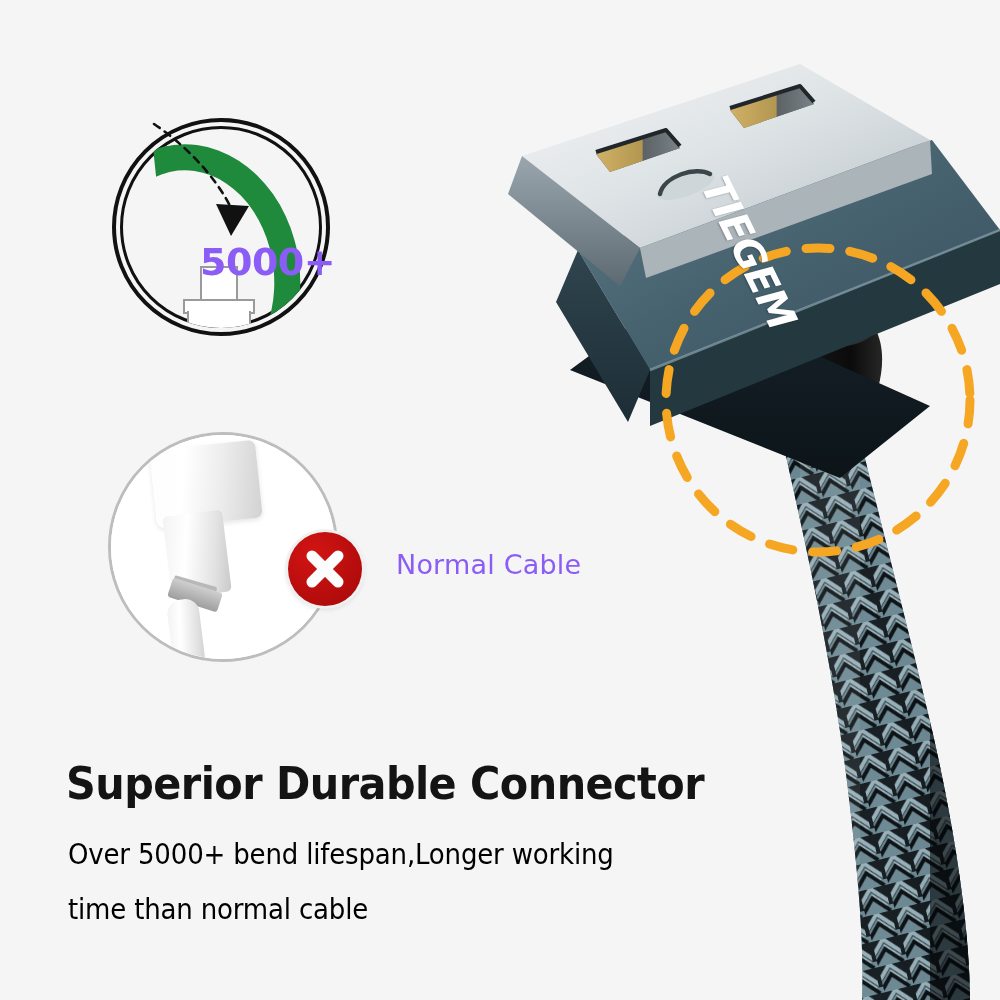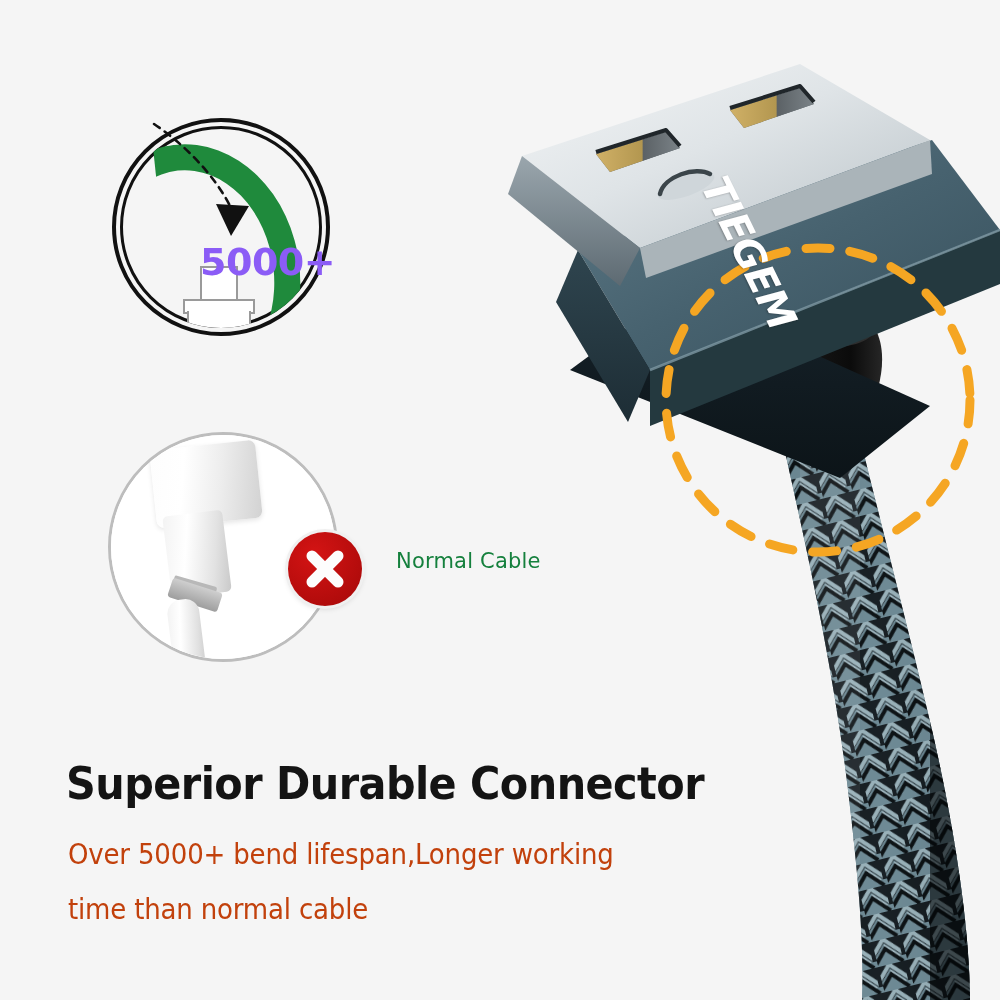--- a/index.html
+++ b/index.html
@@ -40,37 +40,37 @@
   .wc-break{position:absolute;left:58px;top:150px;width:52px;height:20px;
     background:linear-gradient(180deg,#cfcfcf,#9e9e9e);transform:rotate(18deg);border-radius:3px;}
   .wc-break2{position:absolute;left:62px;top:146px;width:44px;height:9px;background:#b8b8b8;transform:rotate(16deg);border-radius:2px;}
   .wc-cord{position:absolute;left:62px;top:164px;width:32px;height:120px;border-radius:14px;
     background:linear-gradient(95deg,#f2f2f2,#ffffff 32%,#e0e0e0 74%,#c6c6c6);
     transform:rotate(-7deg);}
   .x-badge{position:absolute;left:288px;top:532px;width:74px;height:74px;border-radius:50%;
     background:radial-gradient(circle at 36% 30%,#d41414,#ad0a0a 82%);
     box-shadow:0 0 0 3px #f0f0f0,0 2px 6px rgba(0,0,0,.18);}
   .x-badge svg{position:absolute;inset:0;}
-  .normal-cable-label{position:absolute;left:396px;top:549px;font-size:21px;color:#15803d;
+  .normal-cable-label{position:absolute;left:396px;top:549px;font-size:27px;color:#8b5cf6;
     font-family:"DejaVu Sans",sans-serif;letter-spacing:.2px;}
 
   
   .usb{position:absolute;left:500px;top:70px;width:500px;height:620px;}
   .usb svg{position:absolute;left:0;top:0;overflow:visible;}
   .tiegem{position:absolute;left:668px;top:222px;width:160px;height:58px;
     transform:rotate(64deg);transform-origin:50% 50%;
     font-family:"DejaVu Sans",sans-serif;font-size:40px;font-weight:700;font-style:italic;
     color:#fff;letter-spacing:-1px;text-align:center;line-height:58px;
     text-shadow:0 1px 2px rgba(0,0,0,.28);}
 
   
   .headline{position:absolute;left:66px;top:757px;font-size:45px;font-weight:700;color:#141414;
     font-family:"Liberation Sans Narrow","DejaVu Sans",sans-serif;letter-spacing:-.6px;
     transform:scaleX(.92);transform-origin:left center;white-space:nowrap;}
-  .body-copy{position:absolute;left:68px;top:827px;width:620px;font-size:28px;color:#c2410c;
+  .body-copy{position:absolute;left:68px;top:827px;width:620px;font-size:28px;color:#000000;
     font-family:"DejaVu Sans",sans-serif;line-height:55px;letter-spacing:-.2px;}
   .body-copy span{display:block;white-space:nowrap;transform:scaleX(.93);transform-origin:left center;}
 </style>
 </head>
 <body>
 
 <div class="stage">
 
   <div class="bend-badge">
     <div class="ring-outer"></div>

